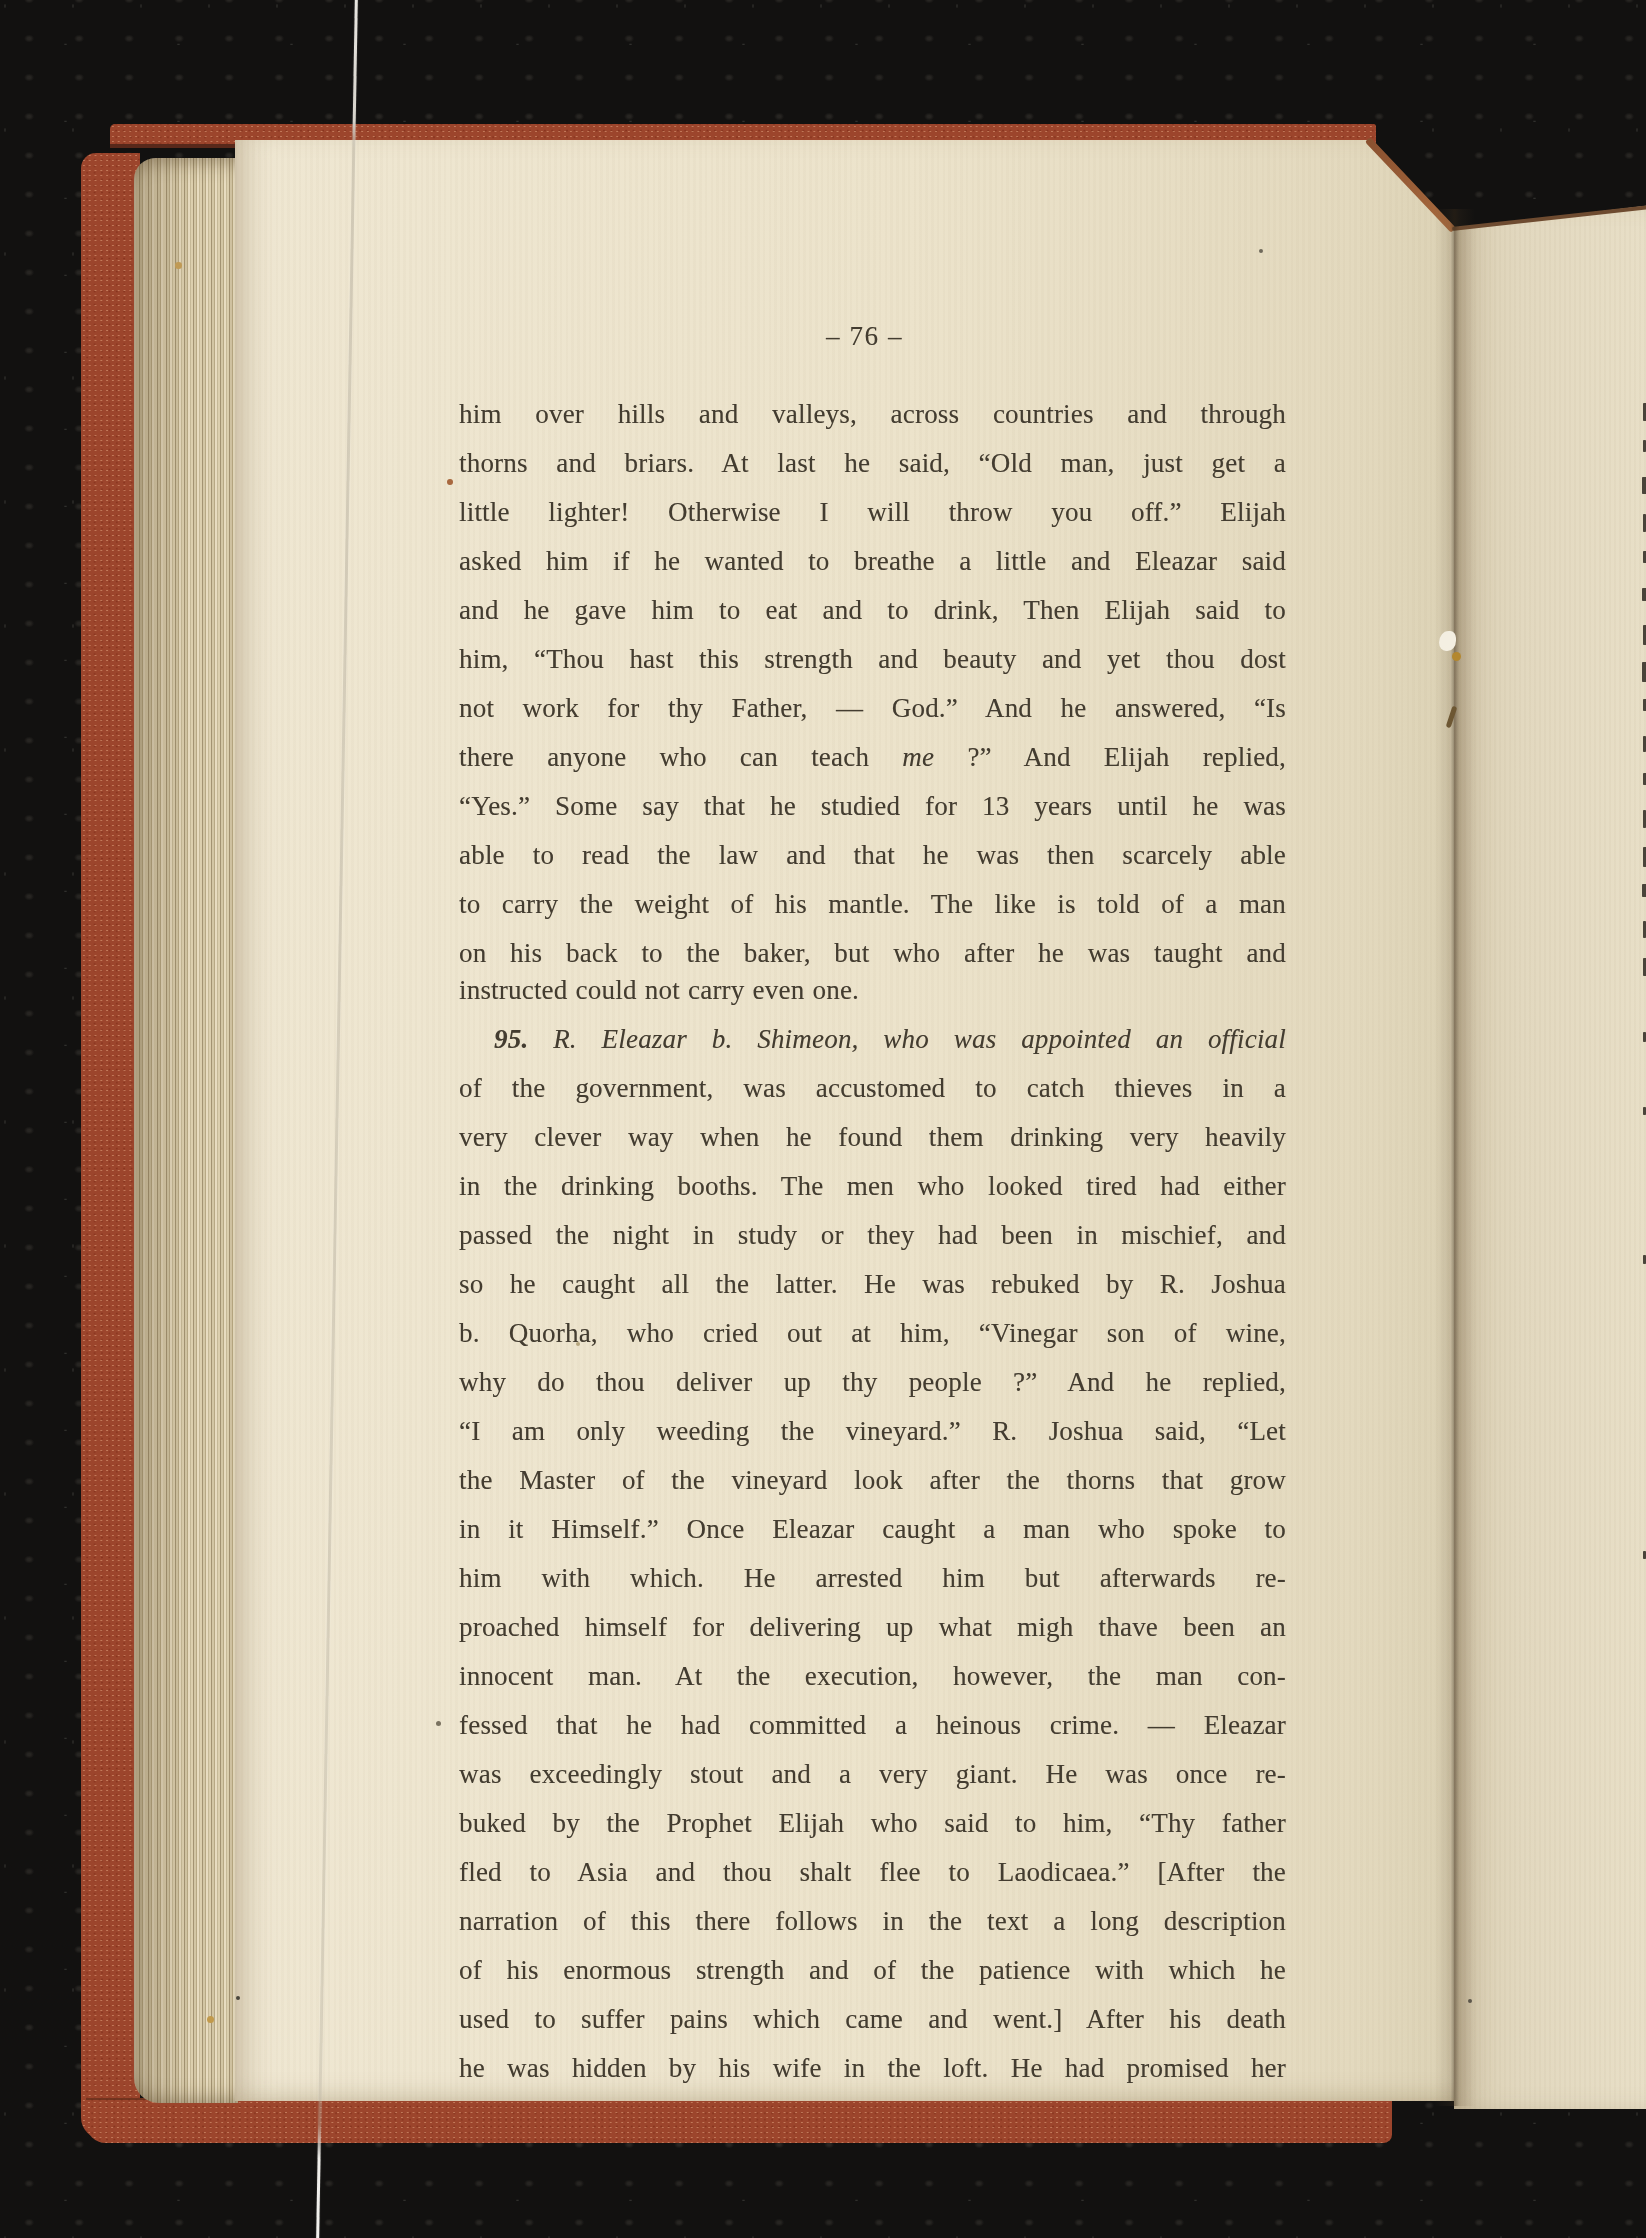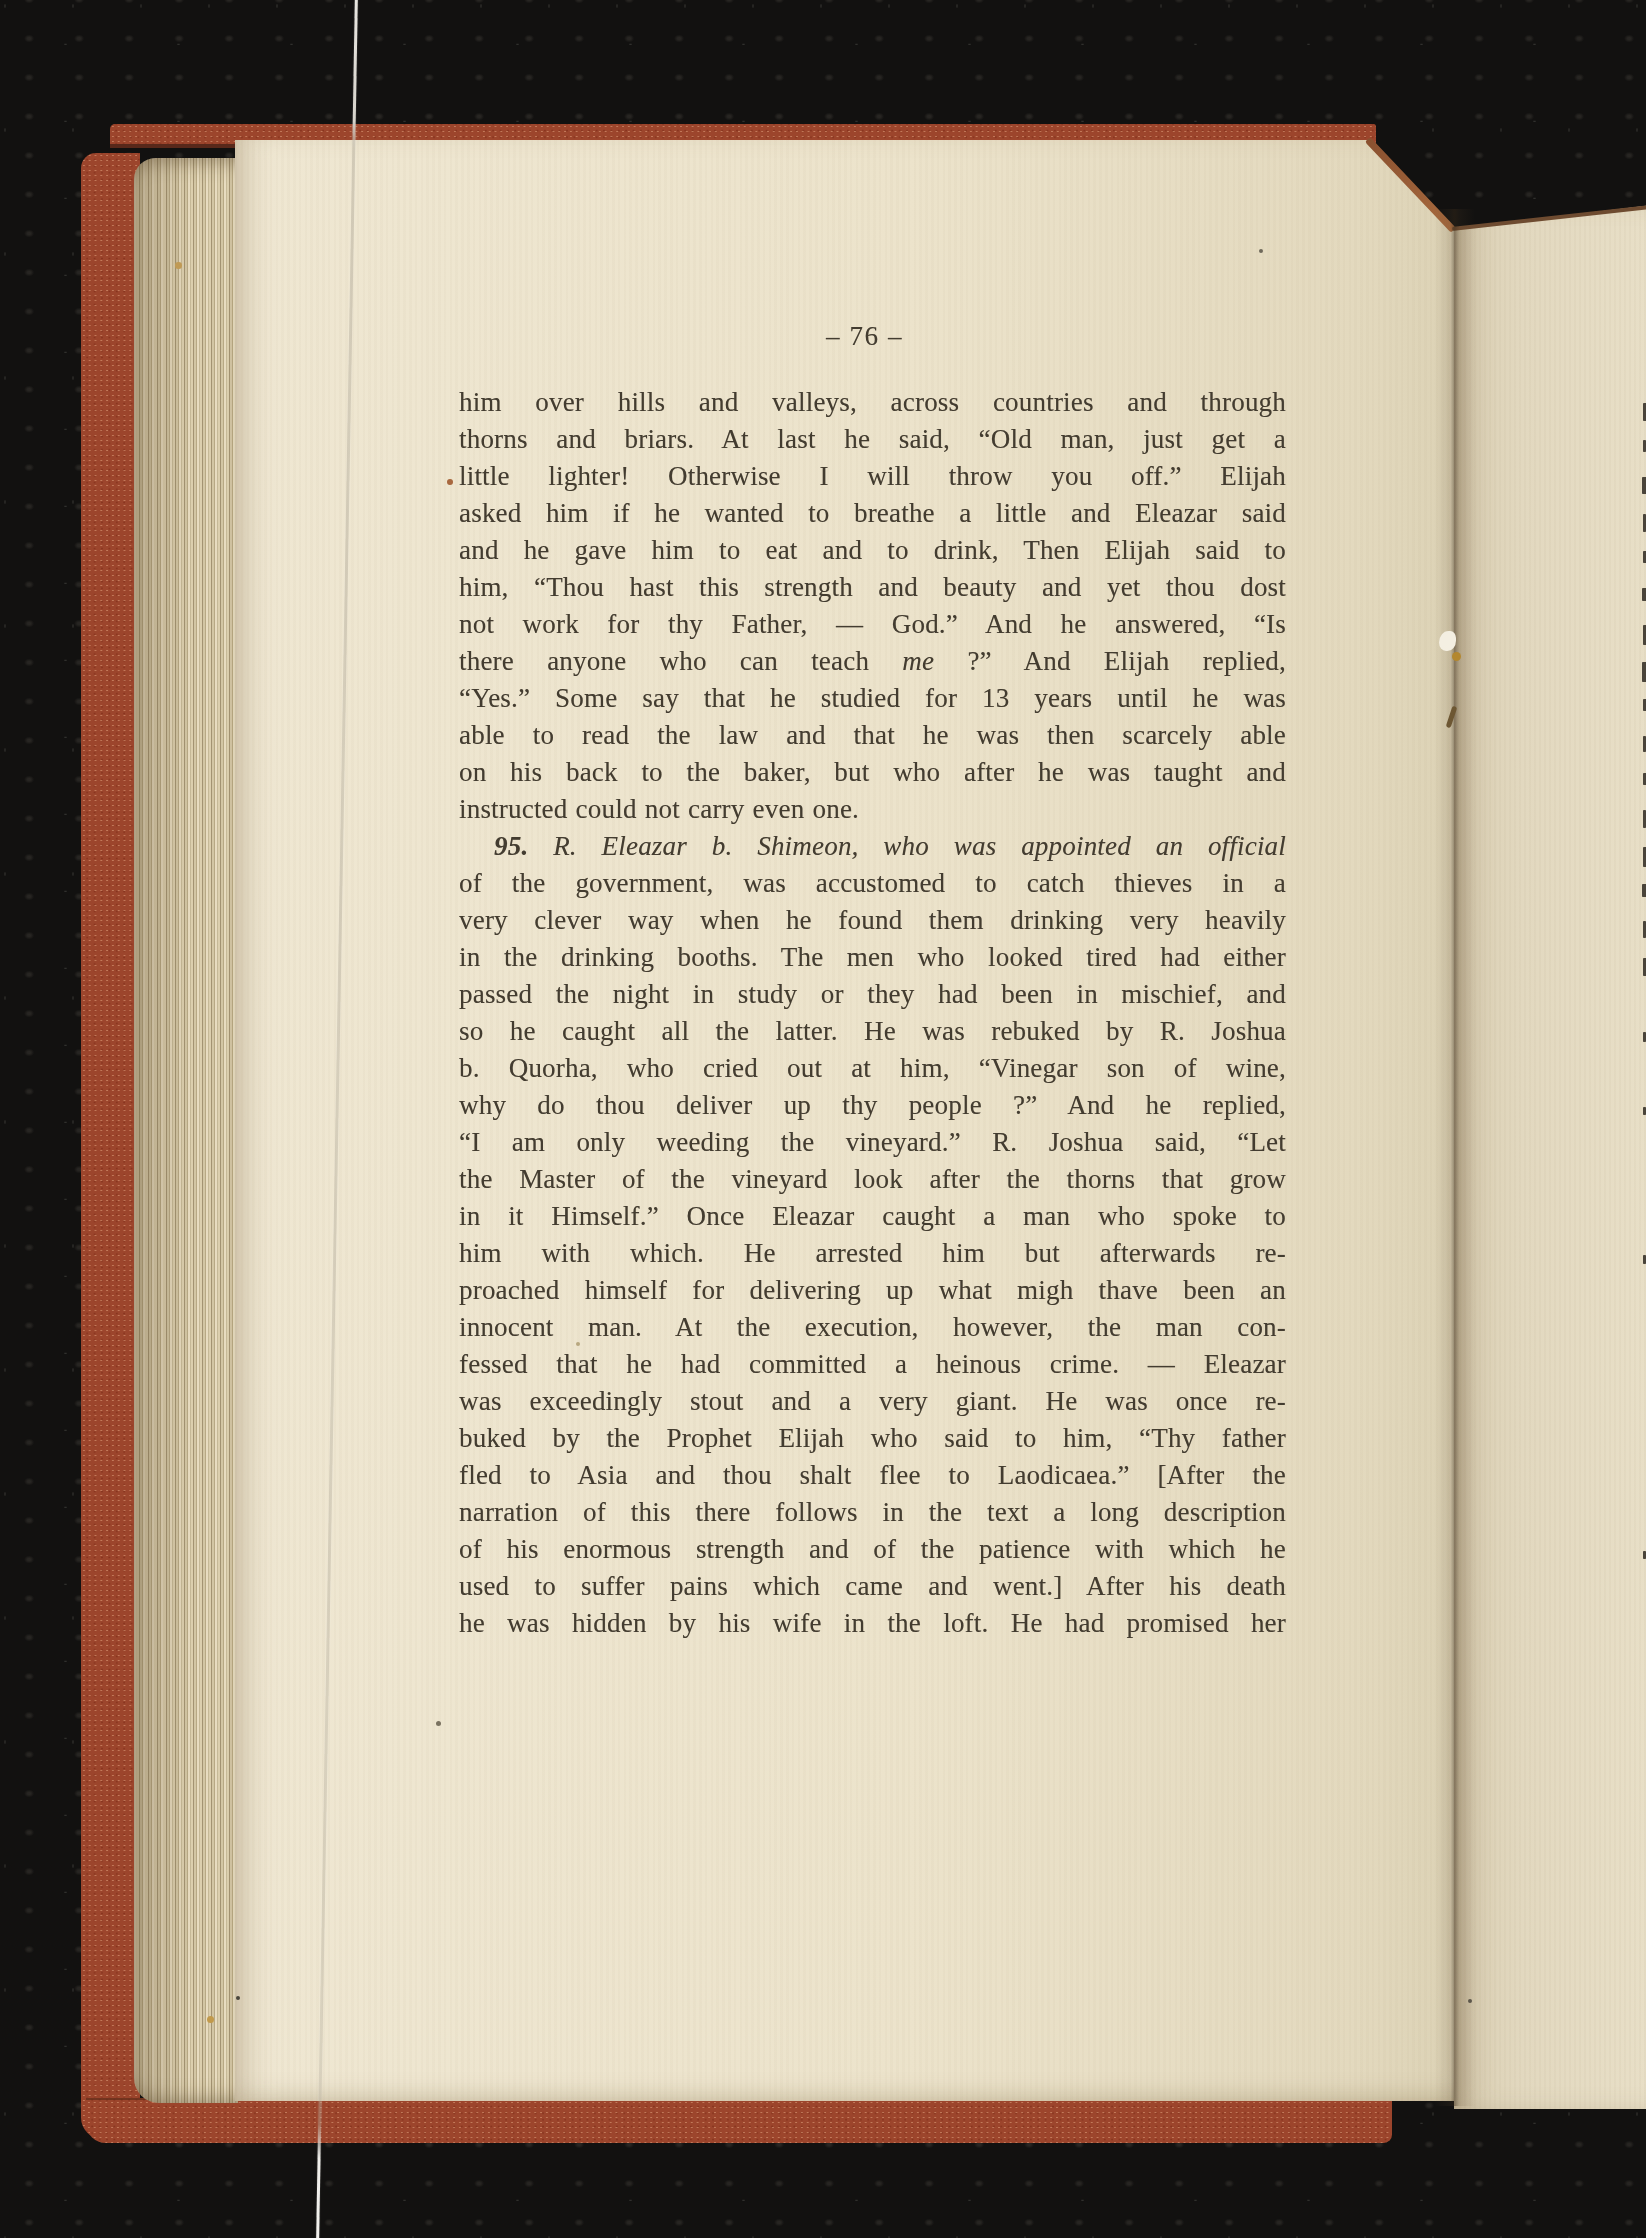--- a/index.html
+++ b/index.html
@@ -98,21 +98,21 @@
     text-align:center; font-size:27px; letter-spacing:1.6px; color:var(--ink);
     text-shadow:0.2px 0.2px 0.3px rgba(70,60,45,.35);
   }
   #textblock{
     position:absolute; left:459px; top:384px; width:827px;
     font-size:27px; line-height:var(--lh); color:var(--ink);
     letter-spacing:0.2px; word-spacing:1.2px;
     text-shadow:0.2px 0.2px 0.3px rgba(70,60,45,.35);
   }
   .line{height:var(--lh); overflow:visible; white-space:normal;}
-  .line.j{text-align:justify; text-align-last:justify;}
+  .line.j{text-align:justify; text-align-last:justify;margin-top:12px;}
   .line.ind{padding-left:35px;font-style:italic;}
   .bold{font-weight:bold;}
   .ital{font-style:italic;}
   
   .speck{position:absolute; border-radius:50%;}
   .frag{position:absolute; background:#4a443a; border-radius:0.8px;}
   
   .string{
     position:absolute; left:355px; top:-10px; width:2.5px; height:2264px;
     transform:rotate(.99deg); transform-origin:top center;
@@ -152,20 +152,21 @@
       <div class="line j"><span>him over hills and valleys, across countries and through</span></div>
       <div class="line j"><span>thorns and briars.  At last he said, “Old man, just get a</span></div>
       <div class="line j"><span>little lighter!  Otherwise I will throw you off.”  Elijah</span></div>
       <div class="line j"><span>asked him if he wanted to breathe a little and Eleazar said</span></div>
       <div class="line j"><span>and he gave him to eat and to drink, Then Elijah said to</span></div>
       <div class="line j"><span>him, “Thou hast this strength and beauty and yet thou dost</span></div>
       <div class="line j"><span>not work for thy Father, — God.”  And he answered, “Is</span></div>
       <div class="line j"><span>there anyone who can teach </span><span class="ital">me</span><span> ?”  And Elijah replied,</span></div>
       <div class="line j"><span>“Yes.”  Some say that he studied for 13 years until he was</span></div>
       <div class="line j"><span>able to read the law and that he was then scarcely able</span></div>
+      <div class="line j"><span>to carry the weight of his mantle.  The like is told of a man</span></div>
       <div class="line j"><span>on his back to the baker, but who after he was taught and</span></div>
       <div class="line"><span>instructed could not carry even one.</span></div>
       <div class="line j ind"><span class="bold">95.</span><span> R. Eleazar b. Shimeon, who was appointed an official</span></div>
       <div class="line j"><span>of the government, was accustomed to catch thieves in a</span></div>
       <div class="line j"><span>very clever way when he found them drinking very heavily</span></div>
       <div class="line j"><span>in the drinking booths.  The men who looked tired had either</span></div>
       <div class="line j"><span>passed the night in study or they had been in mischief, and</span></div>
       <div class="line j"><span>so he caught all the latter.  He was rebuked by R. Joshua</span></div>
       <div class="line j"><span>b. Quorha, who cried out at him, “Vinegar son of wine,</span></div>
       <div class="line j"><span>why do thou deliver up thy people ?”  And he replied,</span></div>

